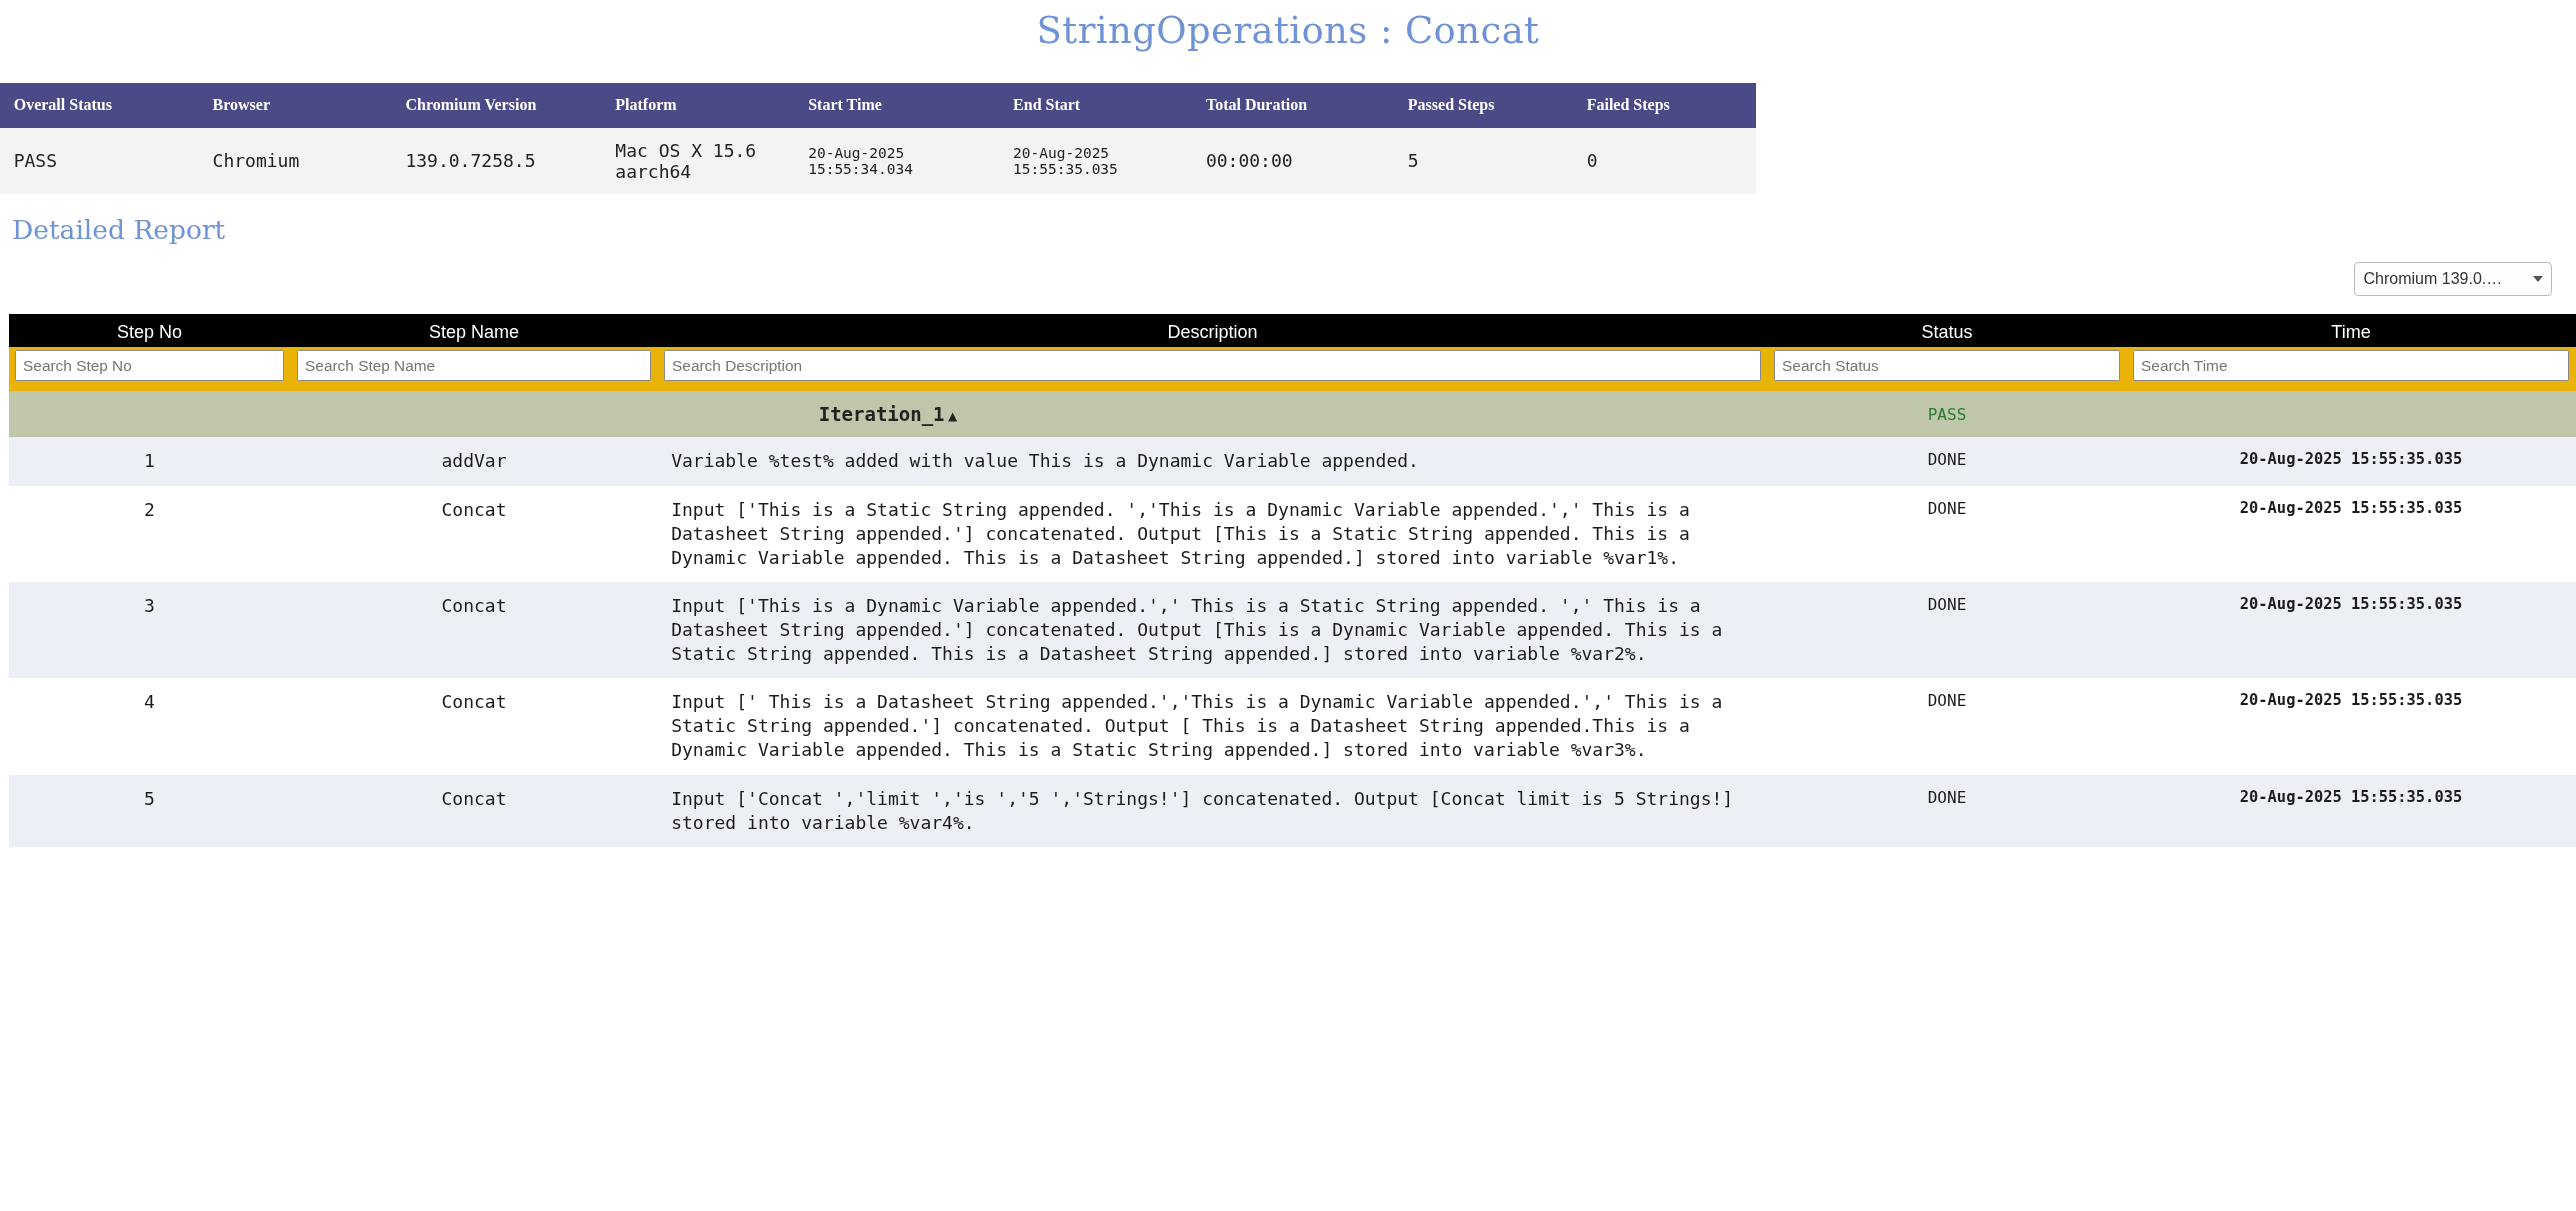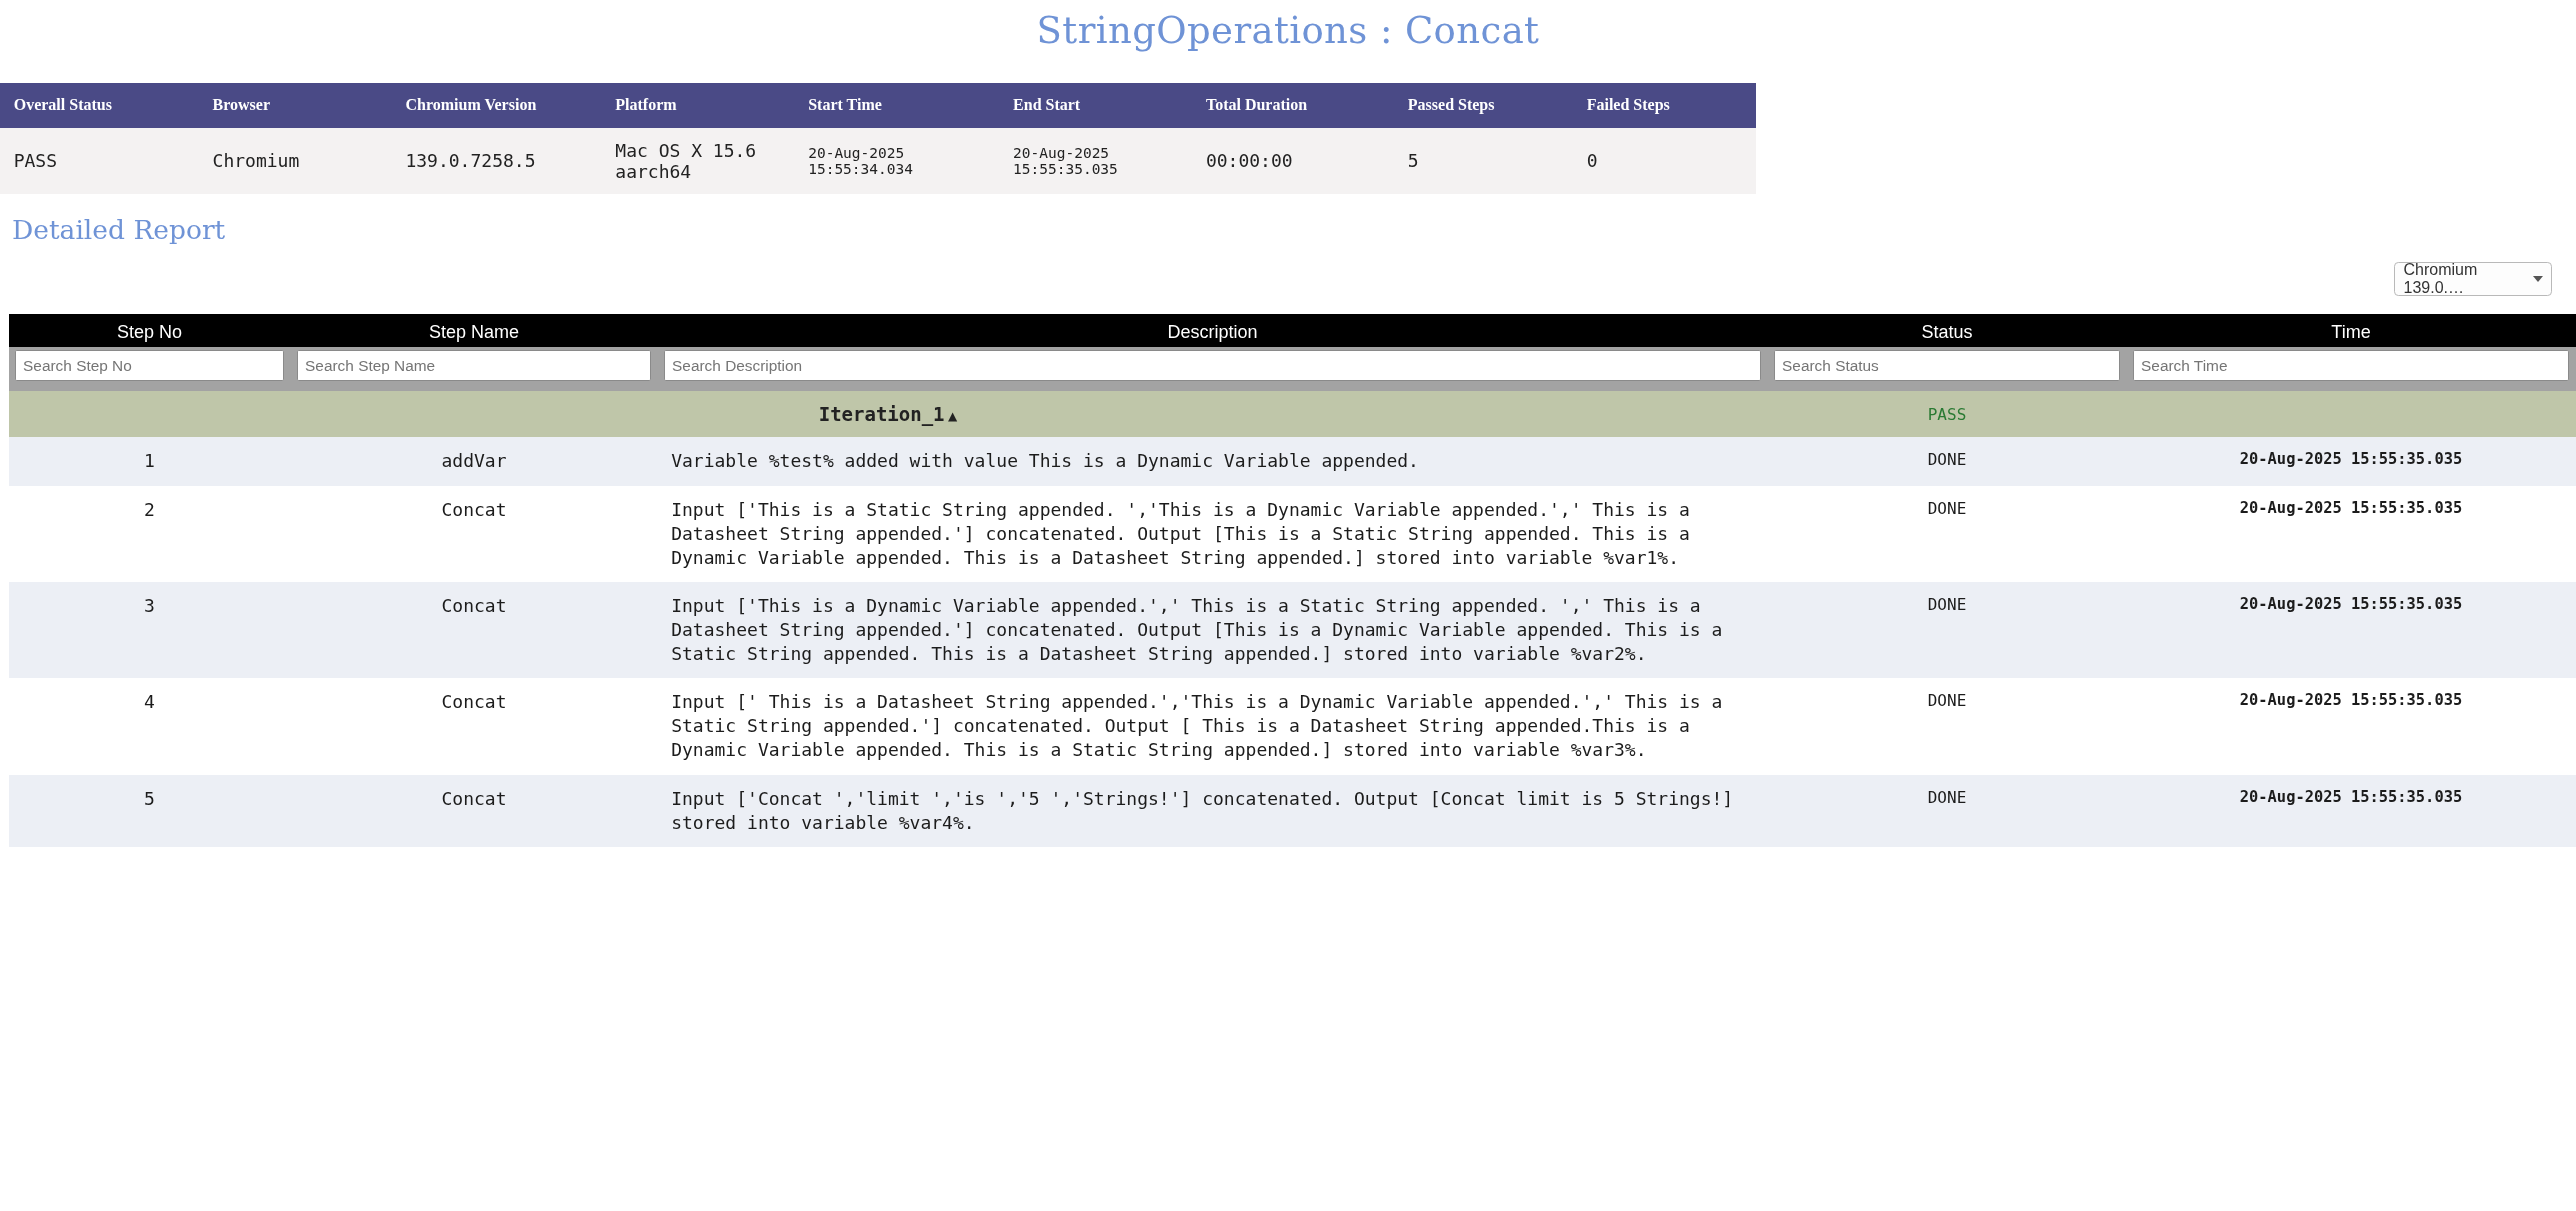--- a/index.html
+++ b/index.html
@@ -86,21 +86,21 @@
   
   .detailed-bar {
     position: relative;
     height: 55px;
     margin-top: 5.1px;
   }
   .browser-select {
     position: absolute;
     right: 24px;
     top: 12px;
-    width: 158px;
+    width: 198px;
     height: 34px;
     border: 0.9px solid #b9b9b9;
     border-radius: 4.3px;
     background: #fdfdfd;
     font-family: "Liberation Sans", sans-serif;
     font-size: 16px;
     color: #333;
     display: flex;
     align-items: center;
     padding: 0 8.5px;
@@ -129,21 +129,21 @@
     background: #000000;
     color: #ffffff;
     font-family: "Liberation Sans", sans-serif;
     font-size: 18px;
     font-weight: normal;
     text-align: center;
     padding: 8.5px 5.1px 3.4px 5.1px;
   }
   table.report thead tr.search-row th {
     padding: 3.4px 6.8px 10.2px 6.8px;
-    background: #a3a3a3;
+    background: #eab308;
   }
   .search-input {
     width: 100%;
     box-sizing: border-box;
     height: 31px;
     font-family: "Liberation Sans", sans-serif;
     font-size: 15.4px;
     color: #7b7b7b;
     padding: 1.7px 6.8px;
     border: 0.9px solid #8a8a8a;

